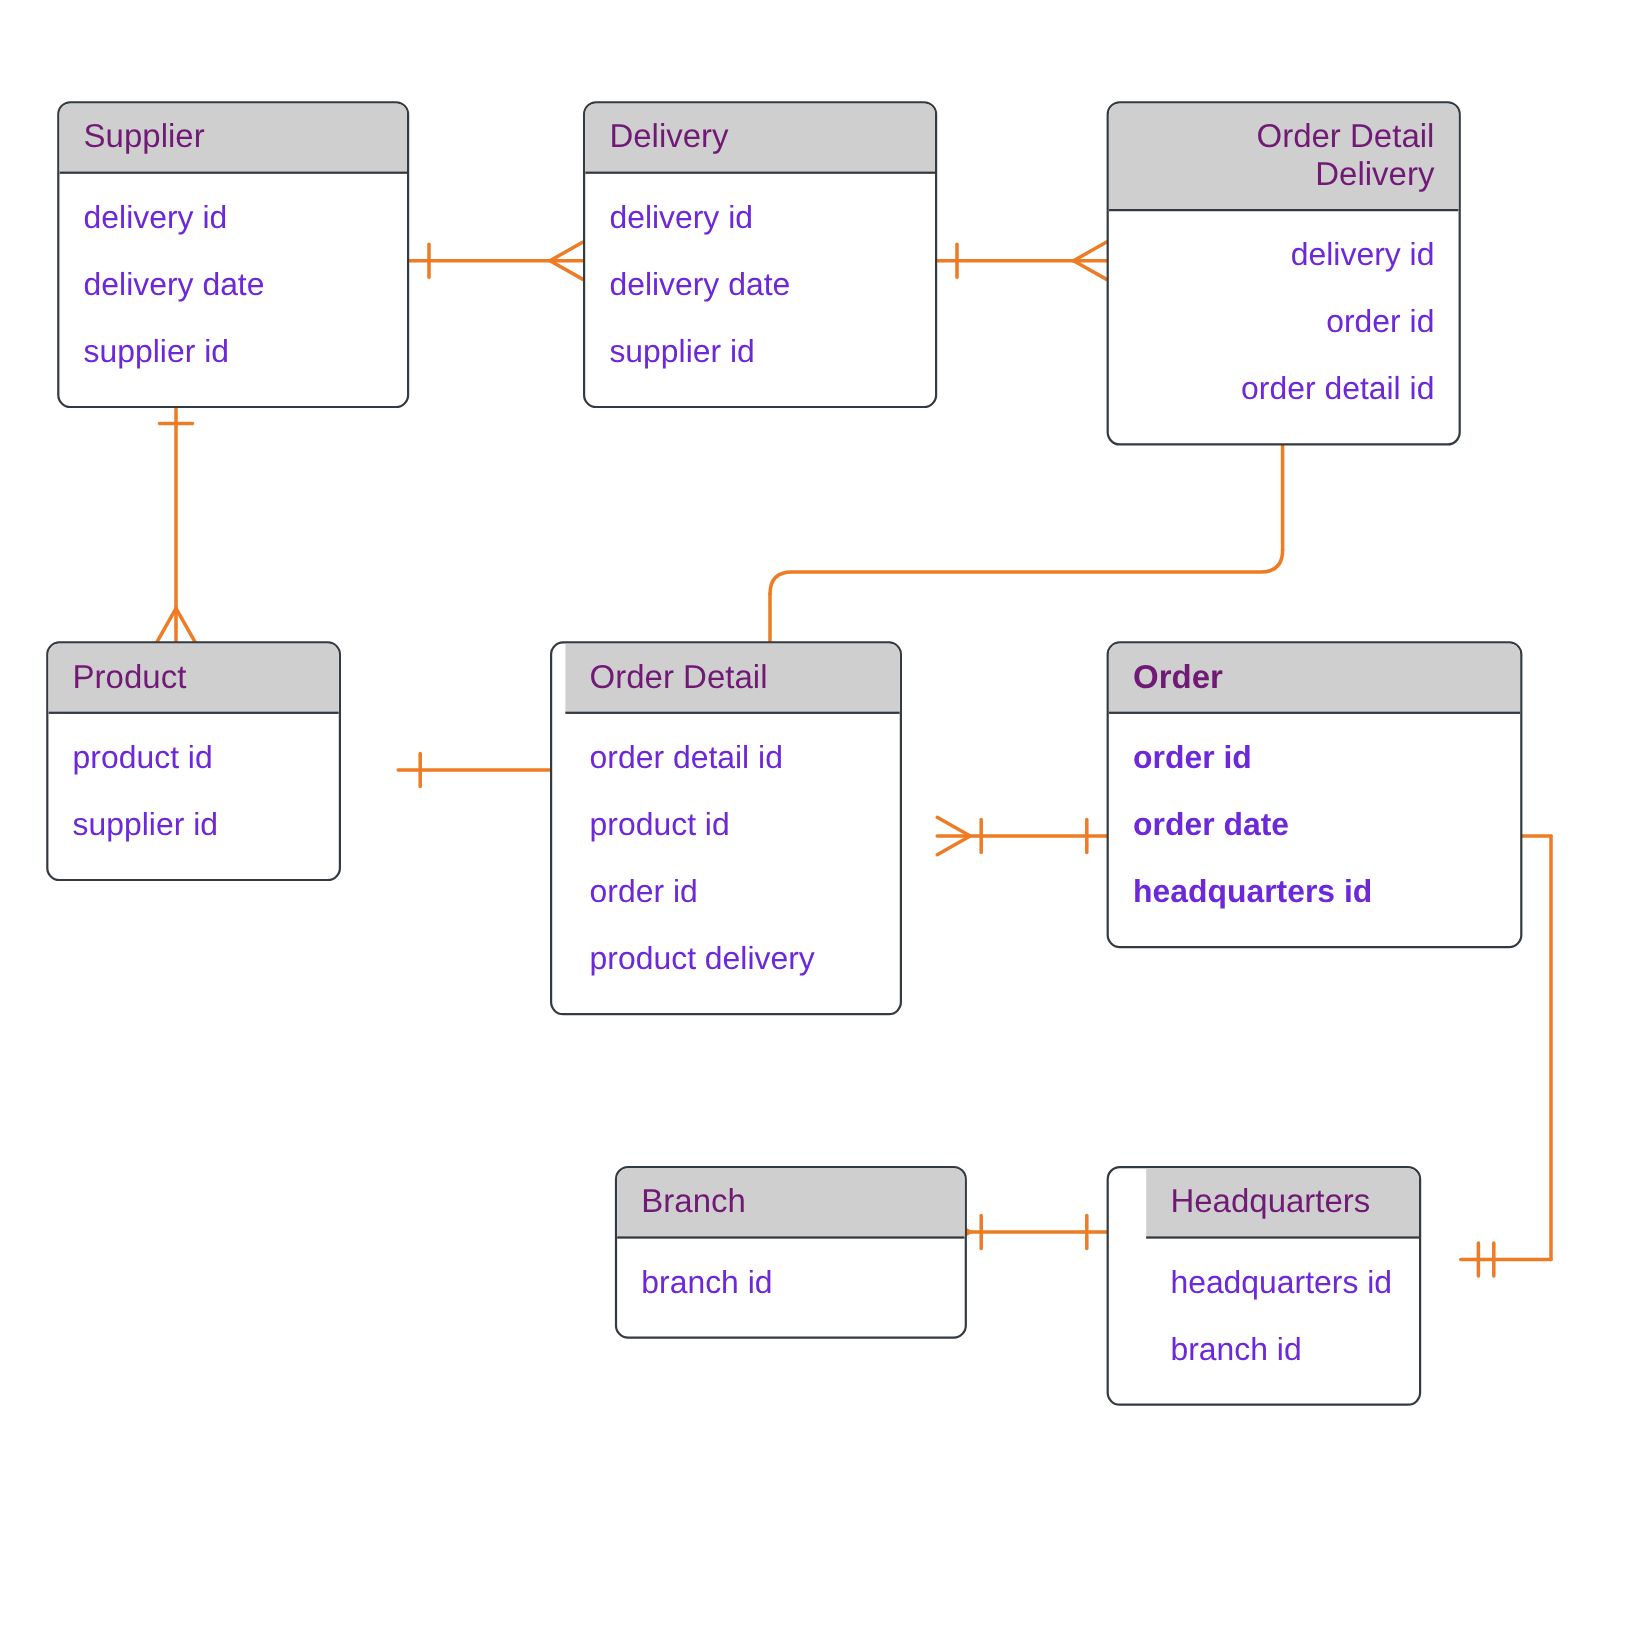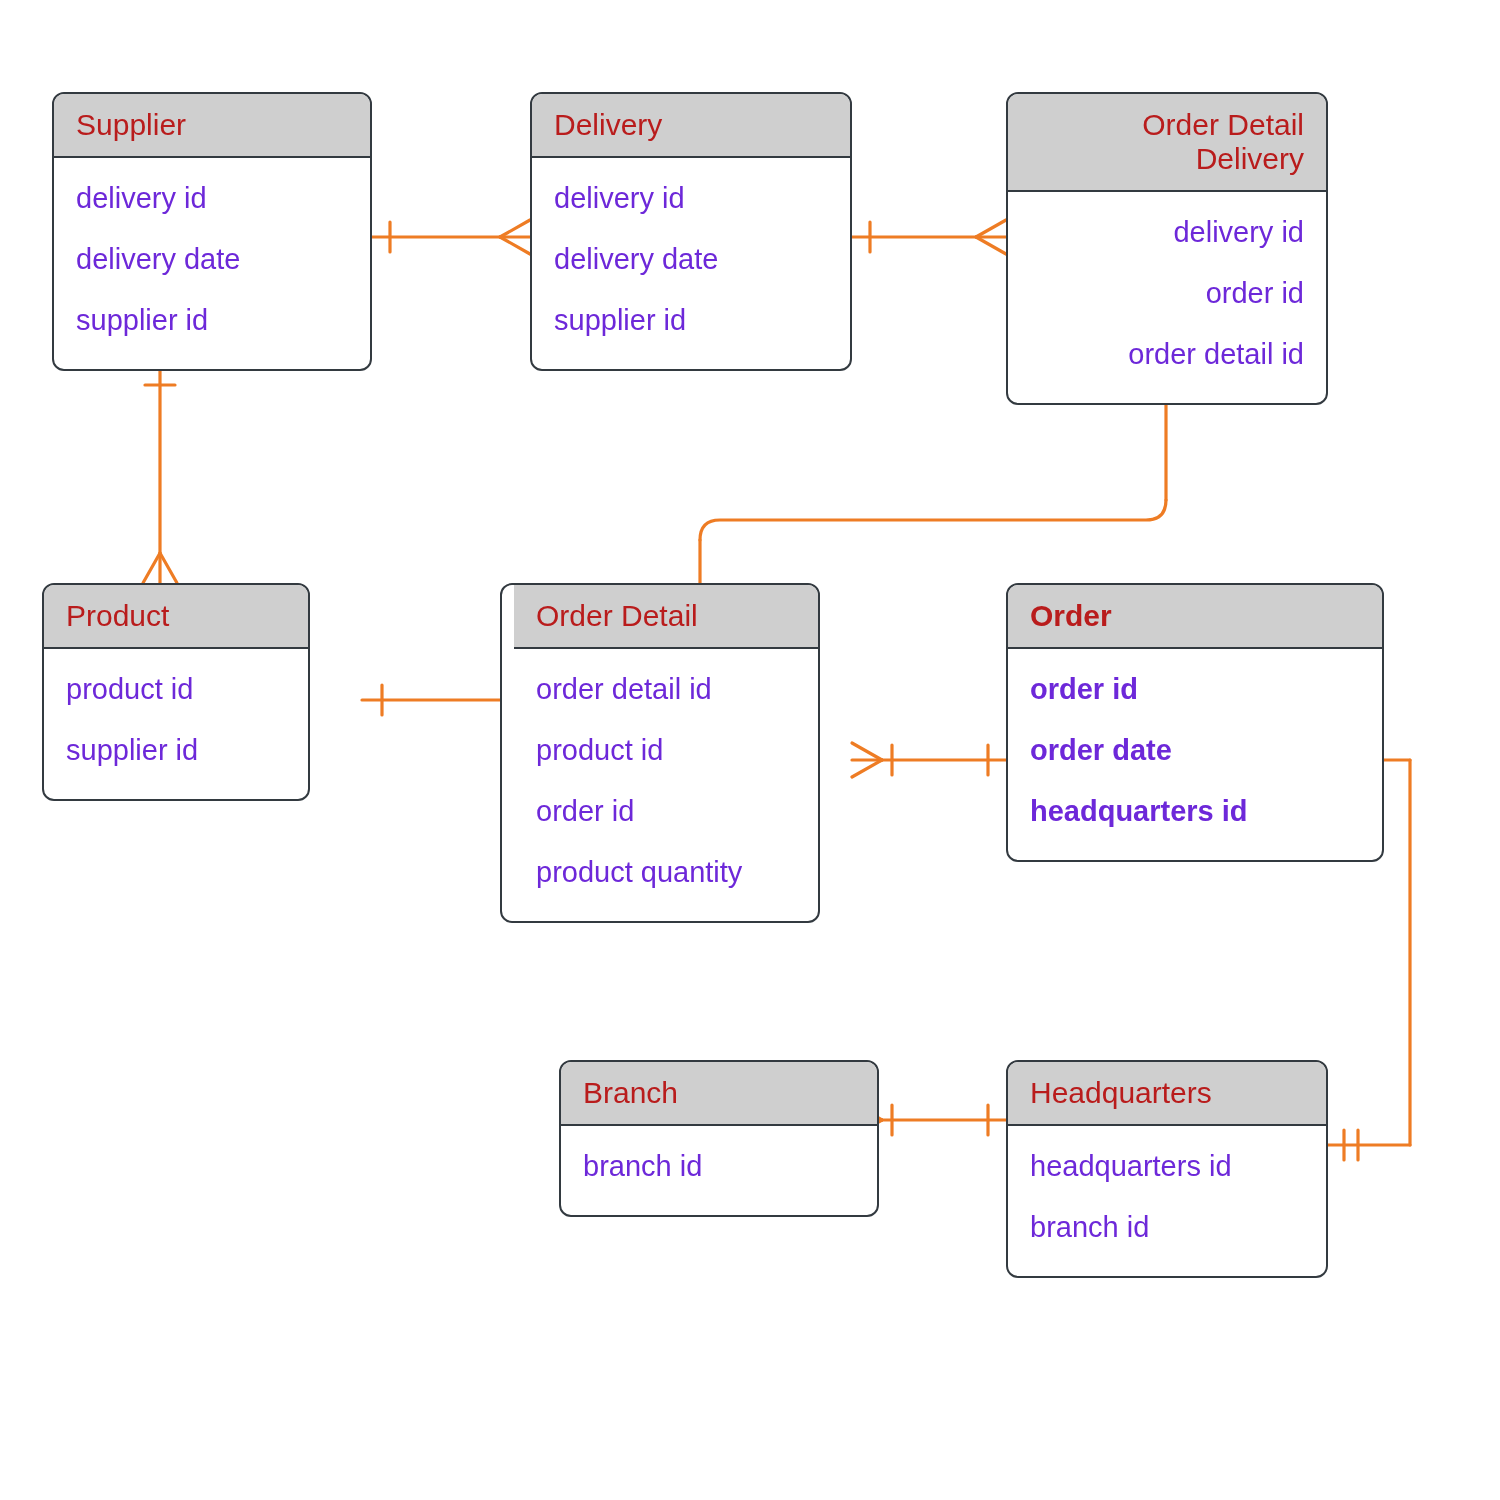--- a/index.html
+++ b/index.html
@@ -37,21 +37,21 @@
     border-radius: 12px;
     background: #ffffff;
     overflow: hidden;
     box-sizing: border-box;
   }
   .entity .title {
     background: #cfcfcf;
     border-bottom: 2.5px solid #333a40;
     font-size: 30px;
     padding: 14px 22px;
-    color: #b91c1c;
+    color: #701a75;
   }
   .entity .attrs {
     padding: 10px 22px 18px 22px;
   }
   .entity .attr {
     font-size: 29px;
     padding: 14px 0;
     color: #6d28d9;
   }
 </style>
@@ -180,41 +180,41 @@
       <div class="attr">supplier id</div>
     </div>
   </div>
 
   <div class="entity" style="left:500px; top:583px; width:320px;padding-left:12px;">
     <div class="title">Order Detail</div>
     <div class="attrs">
       <div class="attr">order detail id</div>
       <div class="attr">product id</div>
       <div class="attr">order id</div>
-      <div class="attr">product quantity</div>
+      <div class="attr">product delivery</div>
     </div>
   </div>
 
   <div class="entity" style="left:1006px; top:583px; width:378px;font-weight:bold;">
     <div class="title">Order</div>
     <div class="attrs">
       <div class="attr">order id</div>
       <div class="attr">order date</div>
       <div class="attr">headquarters id</div>
     </div>
   </div>
 
   <div class="entity" style="left:532px; top:1060px; width:320px;margin-left:27px;">
     <div class="title">Branch</div>
     <div class="attrs">
       <div class="attr">branch id</div>
     </div>
   </div>
 
-  <div class="entity" style="left:1006px; top:1060px; width:322px;">
+  <div class="entity" style="left:1006px; top:1060px; width:286px;padding-left:34px;">
     <div class="title">Headquarters</div>
     <div class="attrs">
       <div class="attr">headquarters id</div>
       <div class="attr">branch id</div>
     </div>
   </div>
 
 </div>
 
 </body></html>

